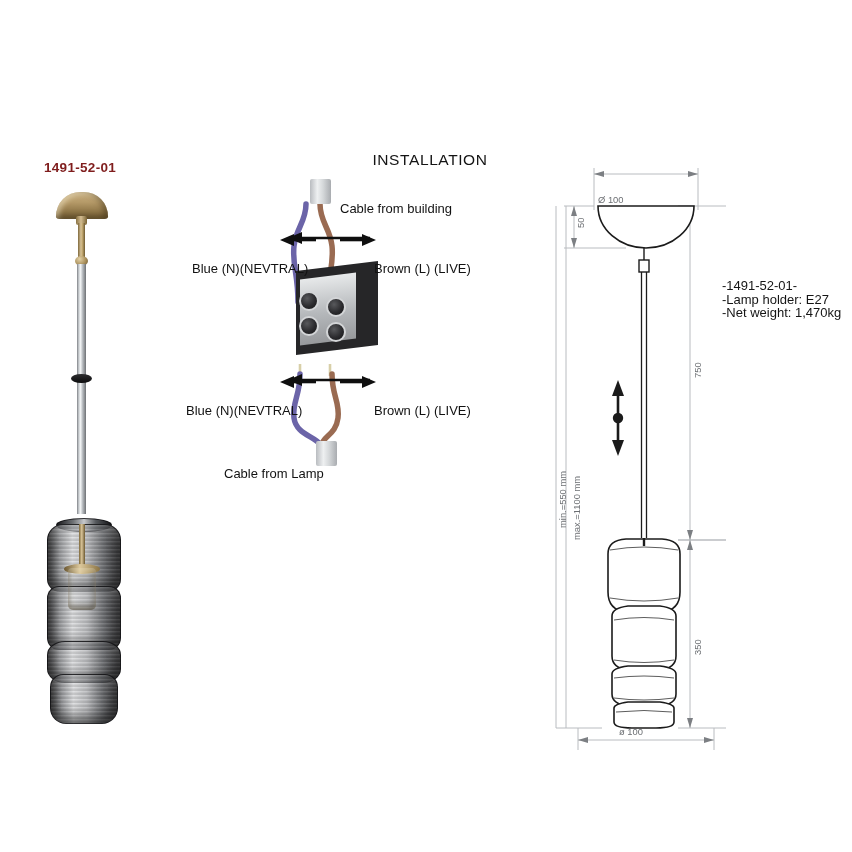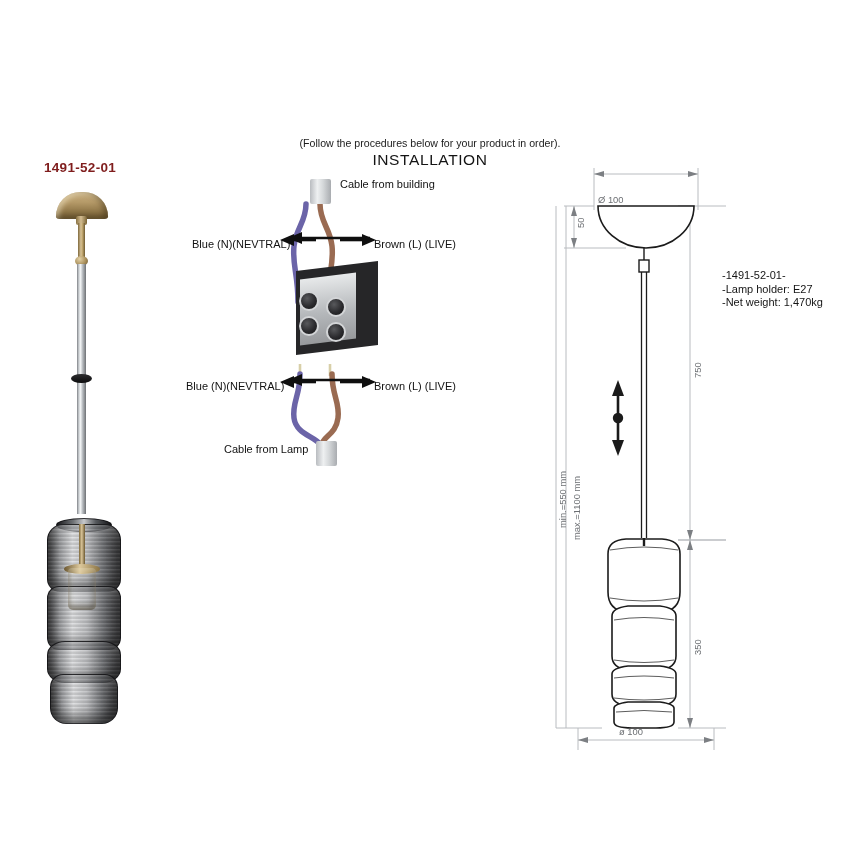--- a/index.html
+++ b/index.html
@@ -114,23 +114,24 @@
 
   
   .wire-sheath {
     background: linear-gradient(90deg,#b9bcc0 0%, #eef0f1 35%, #d5d8da 62%, #a9acb0 100%);
     border-radius: 2px;
   }
   #sheath-top  { left: 310px; top: 179px; width: 21px; height: 25px; }
   #sheath-bot  { left: 316px; top: 441px; width: 21px; height: 25px; }
 
   .lbl {
-    font-size: 11px;
+    font-size: 13px;
     color: #121212;
     white-space: nowrap;
+    margin-top: 23px;
   }
   #lbl-cable-building { left: 340px; top: 178px; }
   #lbl-cable-lamp     { left: 224px; top: 443px; }
   #lbl-blue-1  { left: 192px; top: 238px; }
   #lbl-brown-1 { left: 374px; top: 238px; }
   #lbl-blue-2  { left: 186px; top: 380px; }
   #lbl-brown-2 { left: 374px; top: 380px; }
 
   
   #tb-shadow {
@@ -157,34 +158,33 @@
   .dimtxt {
     font-size: 9.4px;
     color: #6c6f73;
     white-space: nowrap;
   }
   .dimtxt-v {
     transform-origin: left top;
     transform: rotate(-90deg);
   }
   #spec-list {
-    left: 722px; top: 269px;
-    font-size: 11px;
+    left: 722px; top: 279px;
+    font-size: 13px;
     line-height: 13.6px;
     color: #151515;
     white-space: pre-line;
   }
 </style>
 </head>
 <body>
 
 <div class="stage">
 
   <div class="abs" id="install-title">INSTALLATION</div>
-  <div class="abs" id="install-sub">(Follow the procedures below for your product in order).</div>
 
   <div>
     <div class="abs" id="model-code">1491-52-01</div>
 
     <div class="abs photo-canopy"></div>
     <div class="abs photo-canopy-neck"></div>
     <div class="abs photo-stem-brass"></div>
     <div class="abs photo-stem-ball"></div>
     <div class="abs photo-rod"></div>
     <div class="abs photo-rod-ring"></div>

